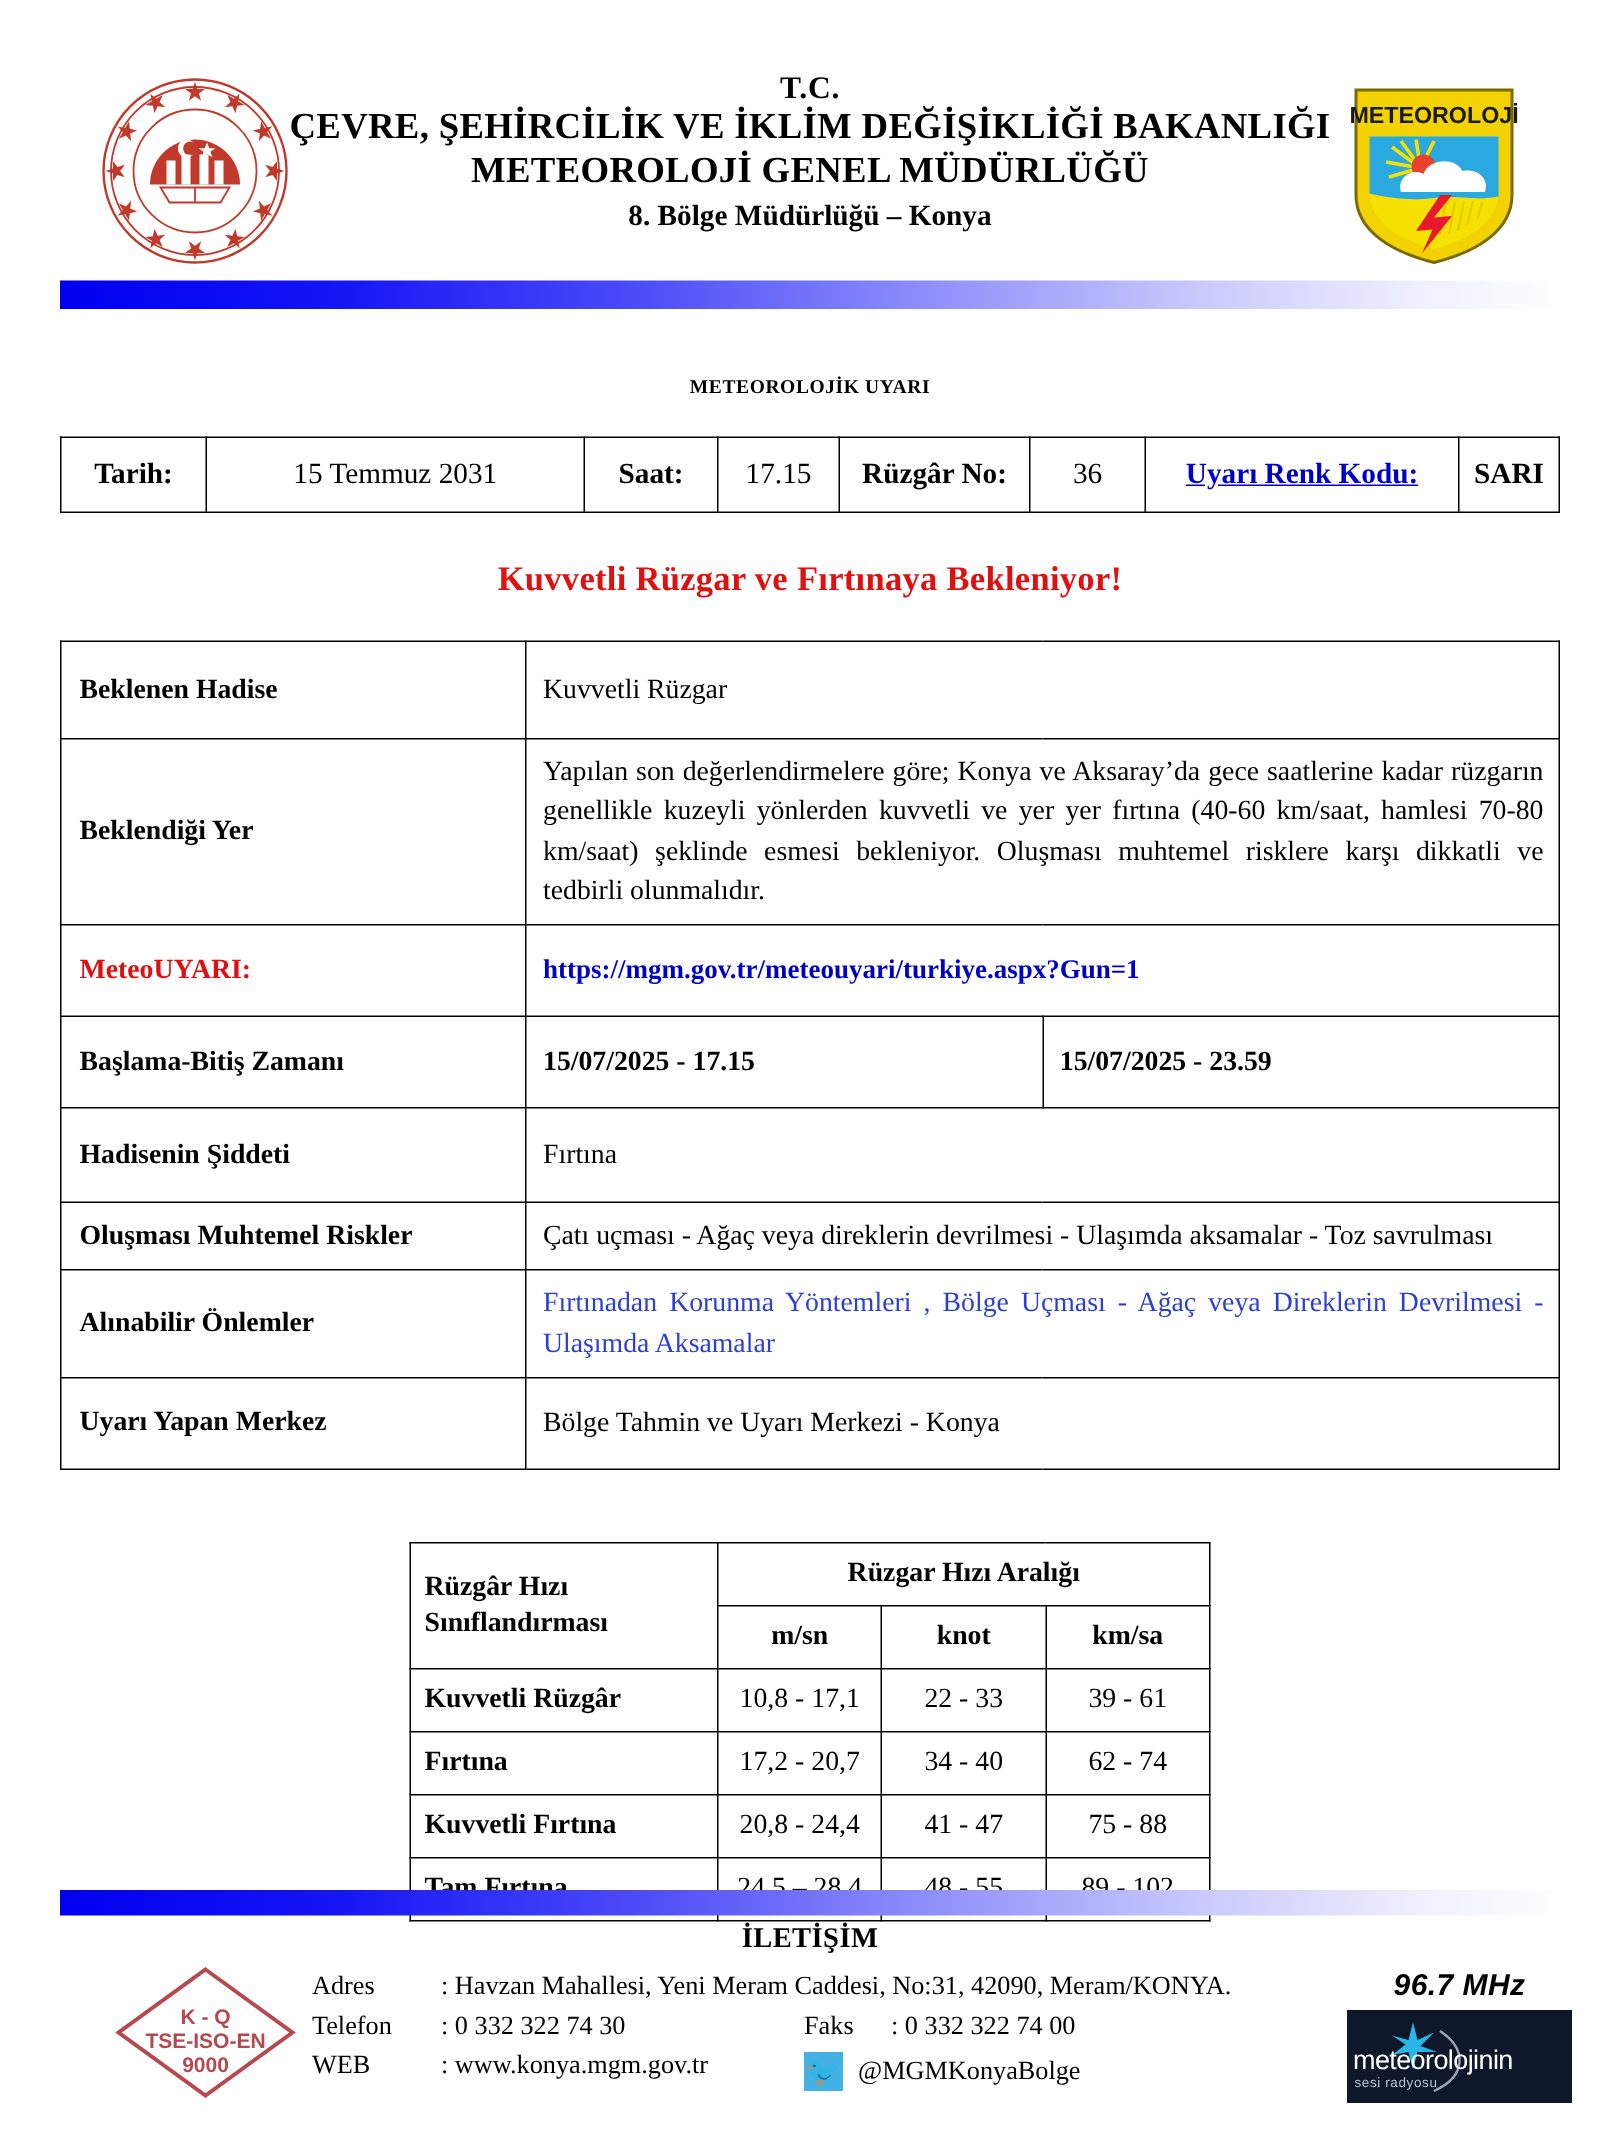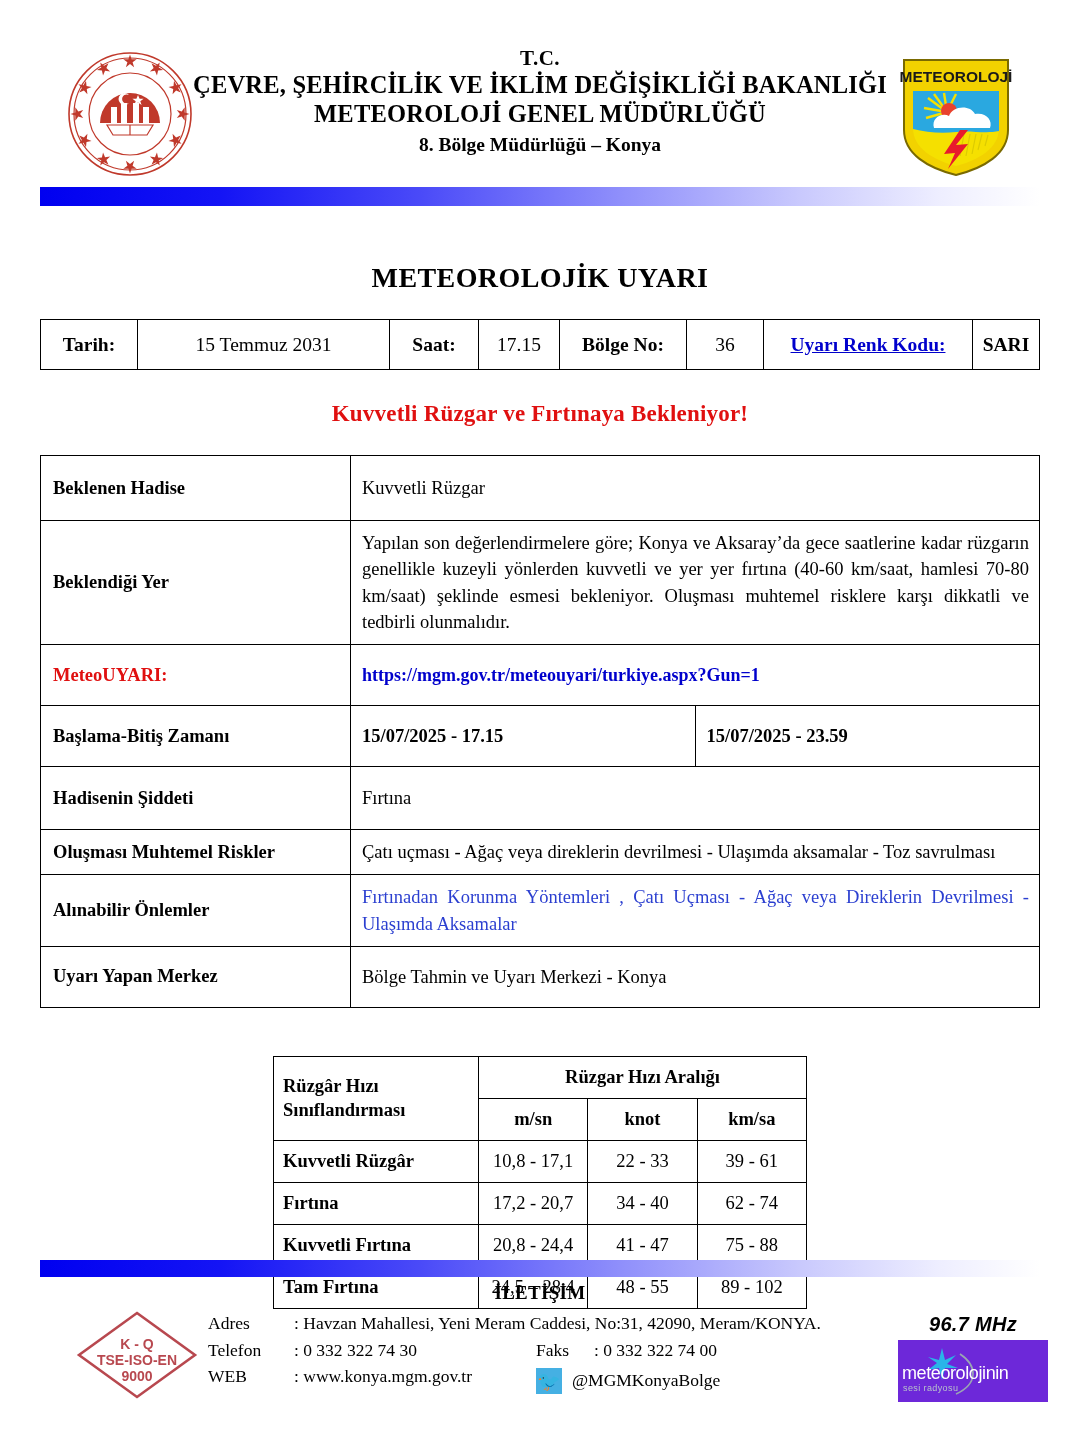--- a/index.html
+++ b/index.html
@@ -78,24 +78,24 @@
        #0000f0 0%, #1414f5 18%, #4a4af8 38%, #8f8ffb 58%, #c9c9fd 76%, #eeeeff 90%, #ffffff 100%);
   }
   .grad-bar.footer-bar {
     margin-top: 0;
     height: 17px;
   }
 
   
   .doc-title {
     text-align: center;
-    font-size: 28px;
+    font-size: 13px;
     font-weight: bold;
     letter-spacing: .4px;
-    margin-top: 56px;
+    margin-top: 44px;
   }
 
   
   .info-table {
     border-collapse: collapse;
     margin: 25px auto 0 auto;
     width: 1000px;
     table-layout: fixed;
   }
   .info-table td {
@@ -282,21 +282,21 @@
     color: #000000;
     font-weight: bold;
     font-style: italic;
     font-size: 20px;
     font-family: "Liberation Sans", sans-serif;
     text-align: center;
     letter-spacing: .3px;
   }
   .radio-box {
     margin-top: 4px;
-    background: #6d28d9;
+    background: #0f172a;
     height: 62px;
     position: relative;
     overflow: hidden;
   }
   .radio-name {
     position: absolute;
     left: 4px;
     top: 23px;
     color: #ffffff;
     font-family: "Liberation Sans", sans-serif;
@@ -415,21 +415,21 @@
 
   <div class="doc-title">METEOROLOJİK UYARI</div>
 
   <table class="info-table">
     <tbody>
         <tr>
       <td class="lbl-b" style="width:88px">Tarih:</td>
       <td style="width:243px">15 Temmuz 2031</td>
       <td class="lbl-b" style="width:80px">Saat:</td>
       <td style="width:72px">17.15</td>
-      <td class="lbl-b" style="width:118px">Bölge No:</td>
+      <td class="lbl-b" style="width:118px">Rüzgâr No:</td>
       <td style="width:68px">36</td>
       <td style="width:200px">
         <span class="link-blue">Uyarı Renk Kodu:</span>
       </td>
       <td class="lbl-b">SARI</td>
     </tr>
   </tbody>
     </table>
 
   <div class="red-headline">Kuvvetli Rüzgar ve Fırtınaya Bekleniyor!</div>
@@ -458,21 +458,21 @@
     <tr>
       <td class="key">Hadisenin Şiddeti</td>
       <td class="val val-nowrap" colspan="2" style="height:44px">Fırtına</td>
     </tr>
     <tr>
       <td class="key">Oluşması Muhtemel Riskler</td>
       <td class="val" colspan="2">Çatı uçması - Ağaç veya direklerin devrilmesi - Ulaşımda aksamalar - Toz savrulması</td>
     </tr>
     <tr>
       <td class="key">Alınabilir Önlemler</td>
-      <td class="val measure-blue" colspan="2">Fırtınadan Korunma Yöntemleri , Çatı Uçması - Ağaç veya Direklerin Devrilmesi - Ulaşımda Aksamalar</td>
+      <td class="val measure-blue" colspan="2">Fırtınadan Korunma Yöntemleri , Bölge Uçması - Ağaç veya Direklerin Devrilmesi - Ulaşımda Aksamalar</td>
     </tr>
     <tr>
       <td class="key">Uyarı Yapan Merkez</td>
       <td class="val val-nowrap" colspan="2" style="height:42px">Bölge Tahmin ve Uyarı Merkezi - Konya</td>
     </tr>
   </tbody>
     </table>
 
   <table class="wind-table">
     <tbody>

